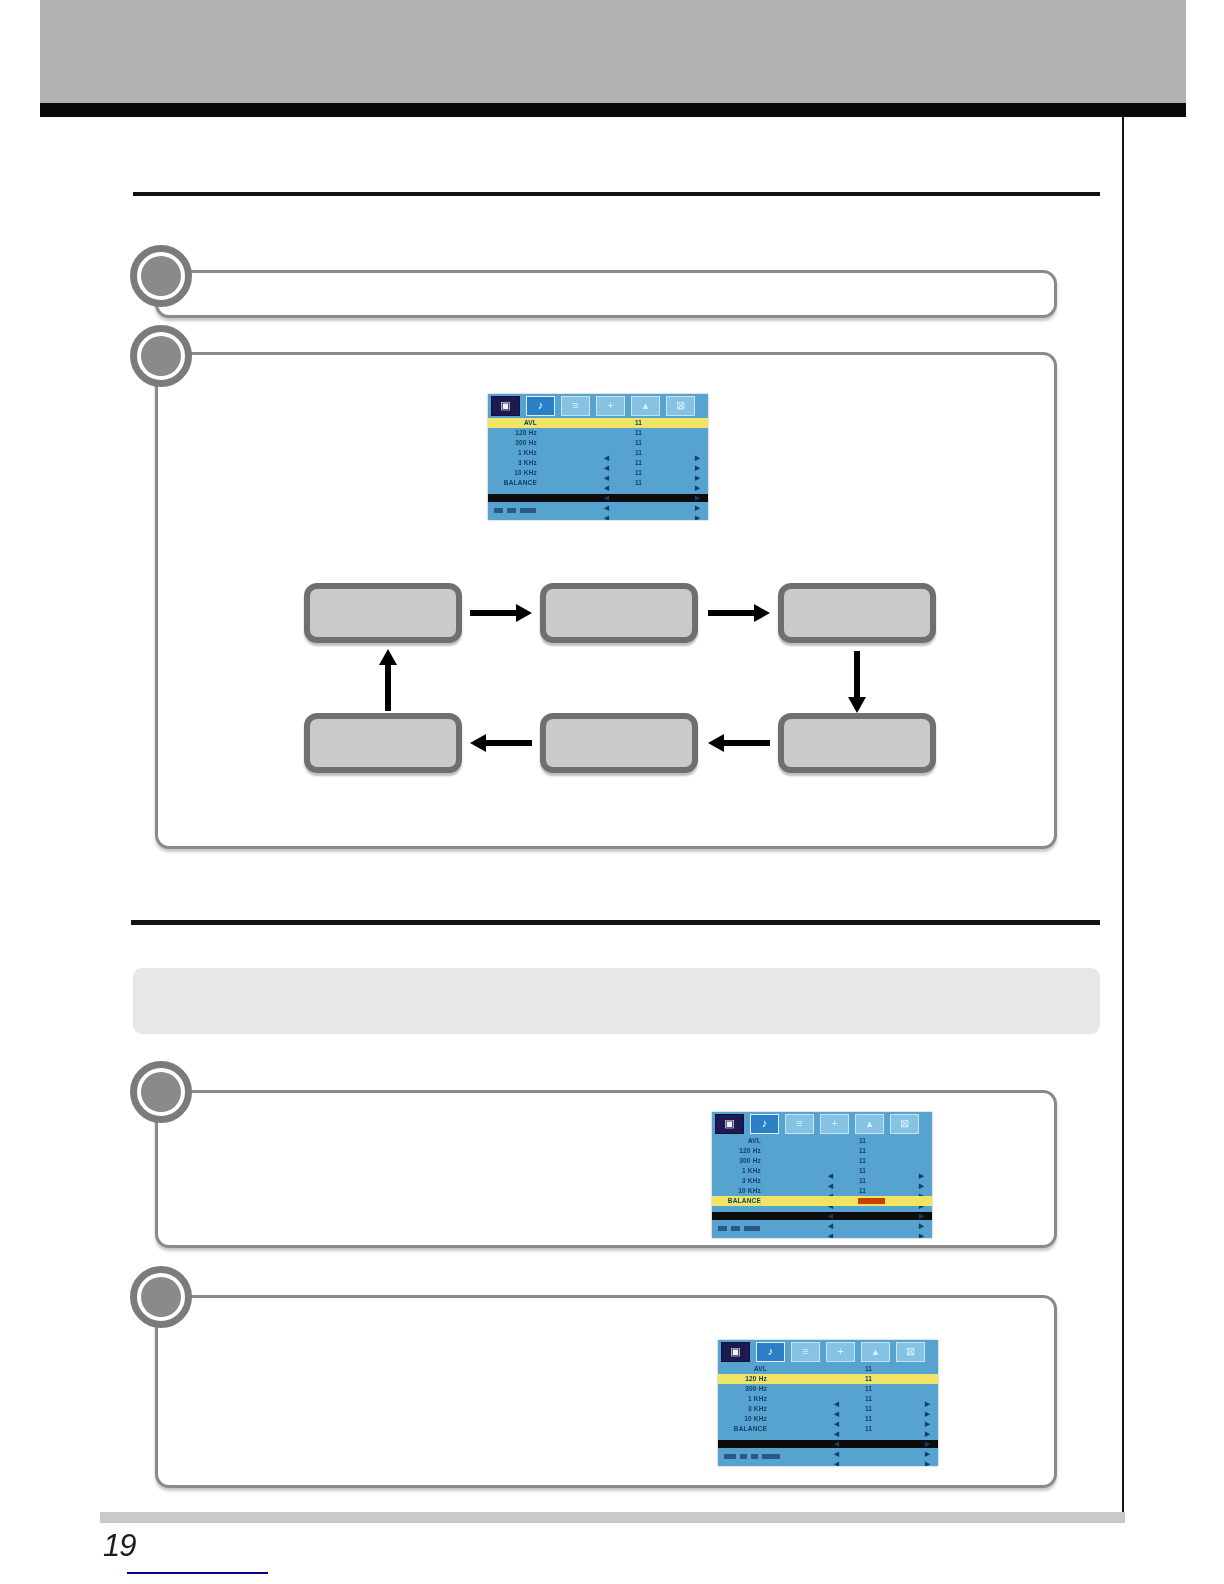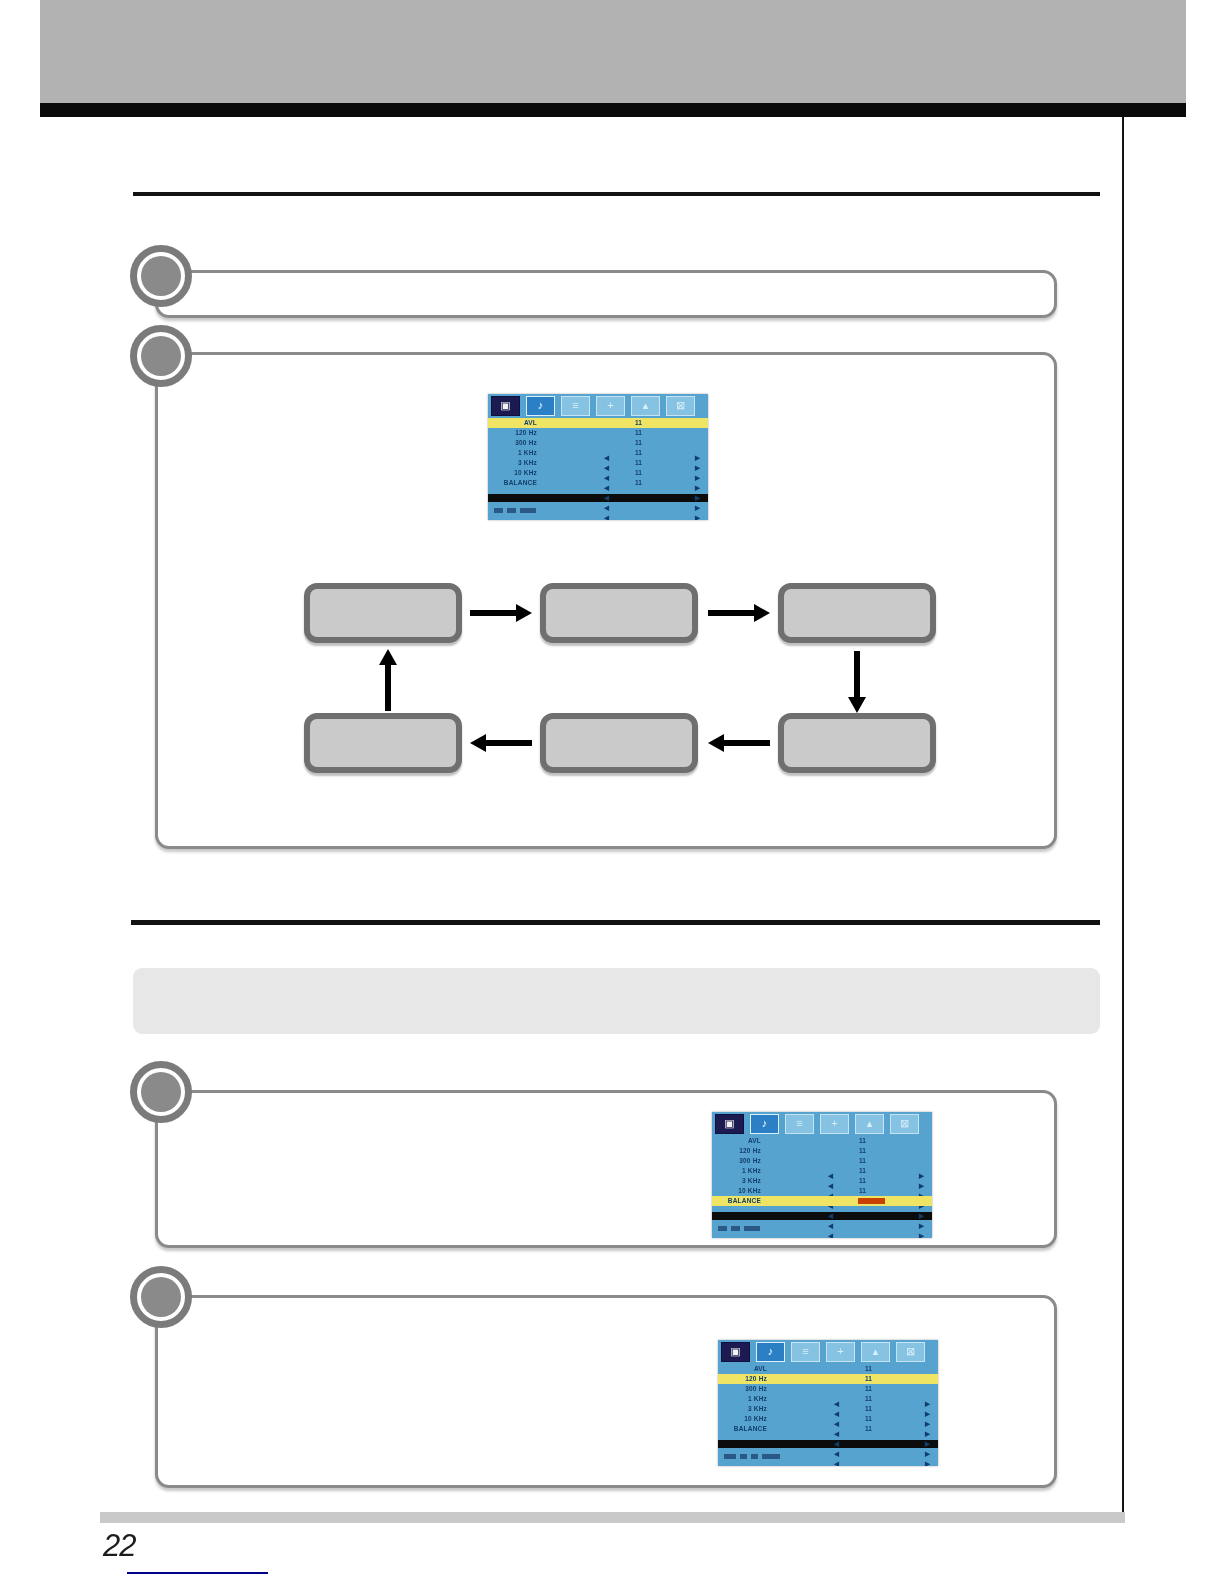--- a/index.html
+++ b/index.html
@@ -305,16 +305,16 @@
       <div class="osd-black"></div>
       <div class="osd-strip">
         <div class="smudge" style="left: 6px; width: 12px;"></div>
         <div class="smudge" style="left: 22px; width: 7px;"></div>
         <div class="smudge" style="left: 33px; width: 7px;"></div>
         <div class="smudge" style="left: 44px; width: 18px;"></div>
       </div>
     </div>
 
   <div class="footer-bar"></div>
-  <div class="page-number">22</div>
+  <div class="page-number">19</div>
   <div class="page-underline"></div>
 
 </div>
 
 </body></html>

